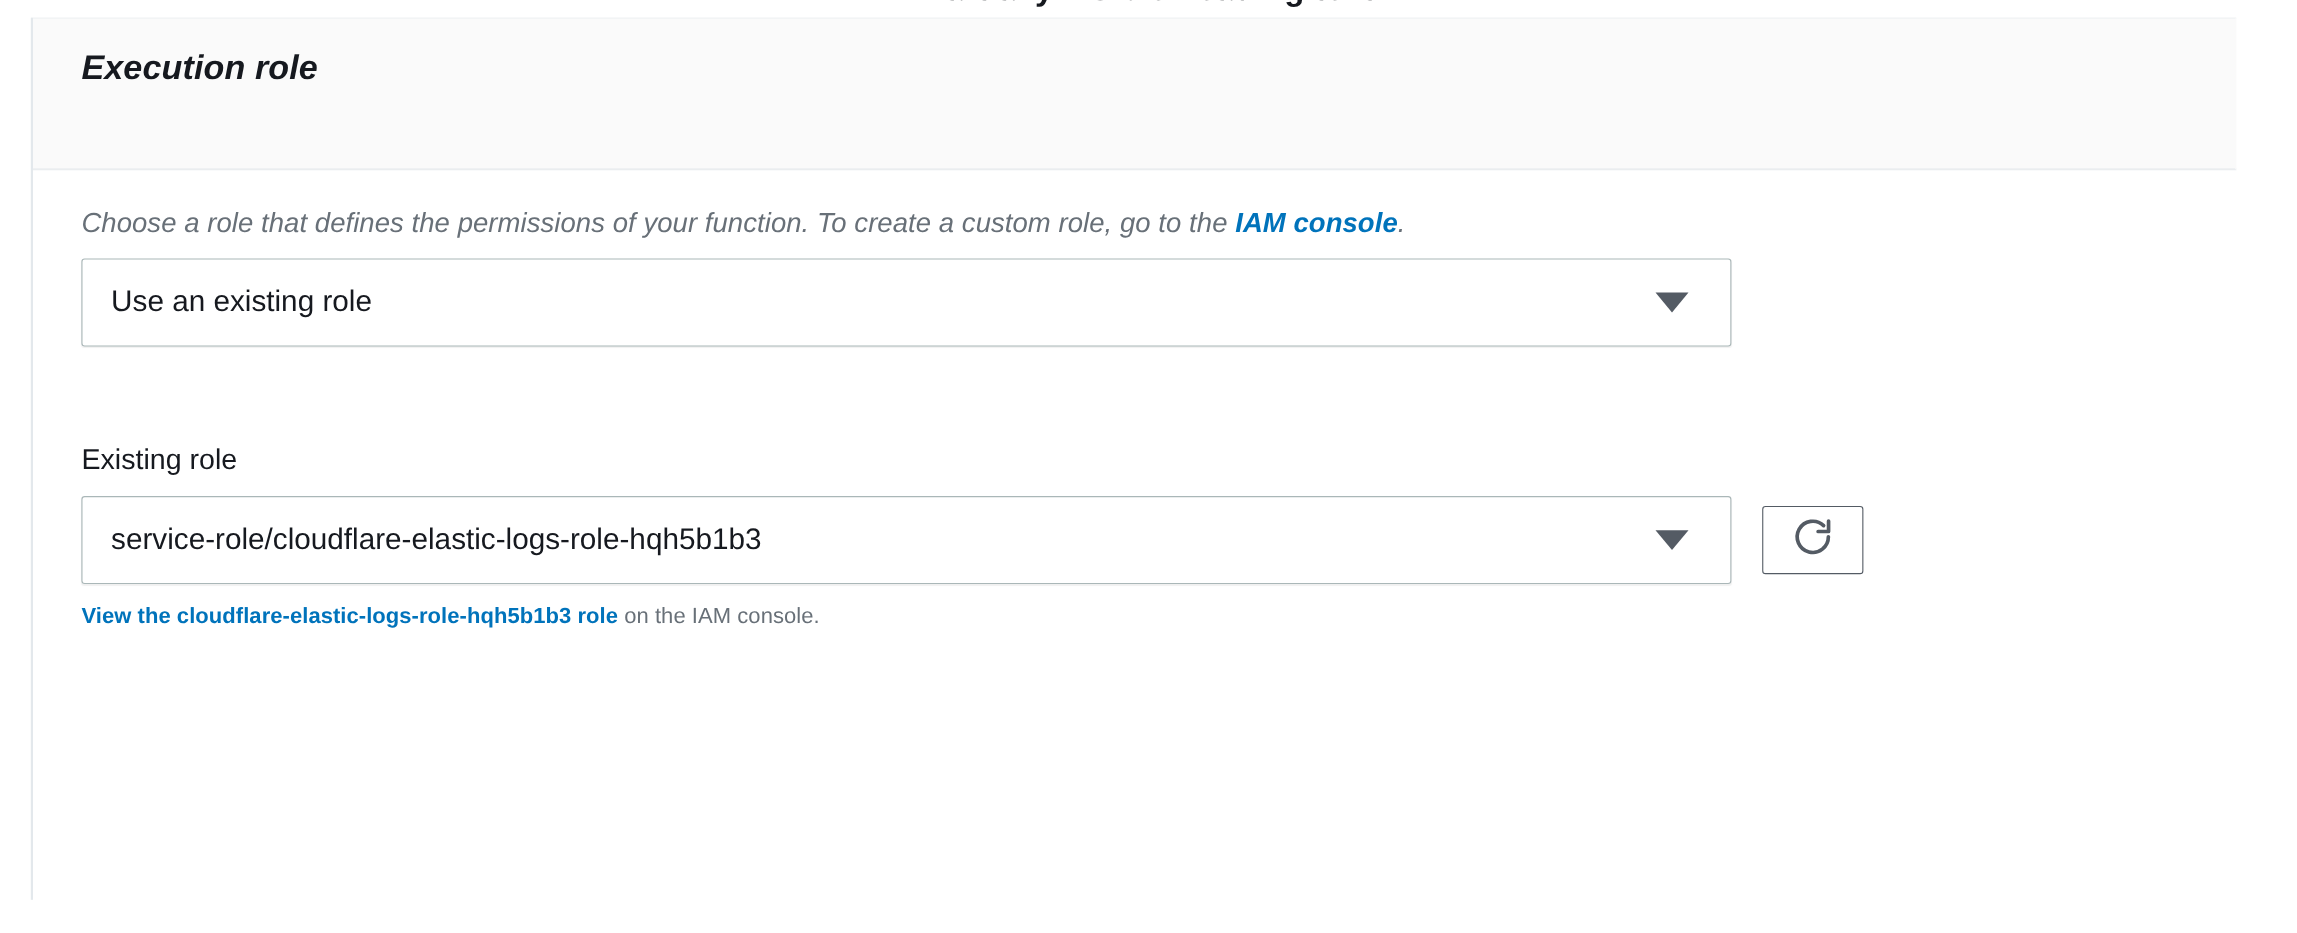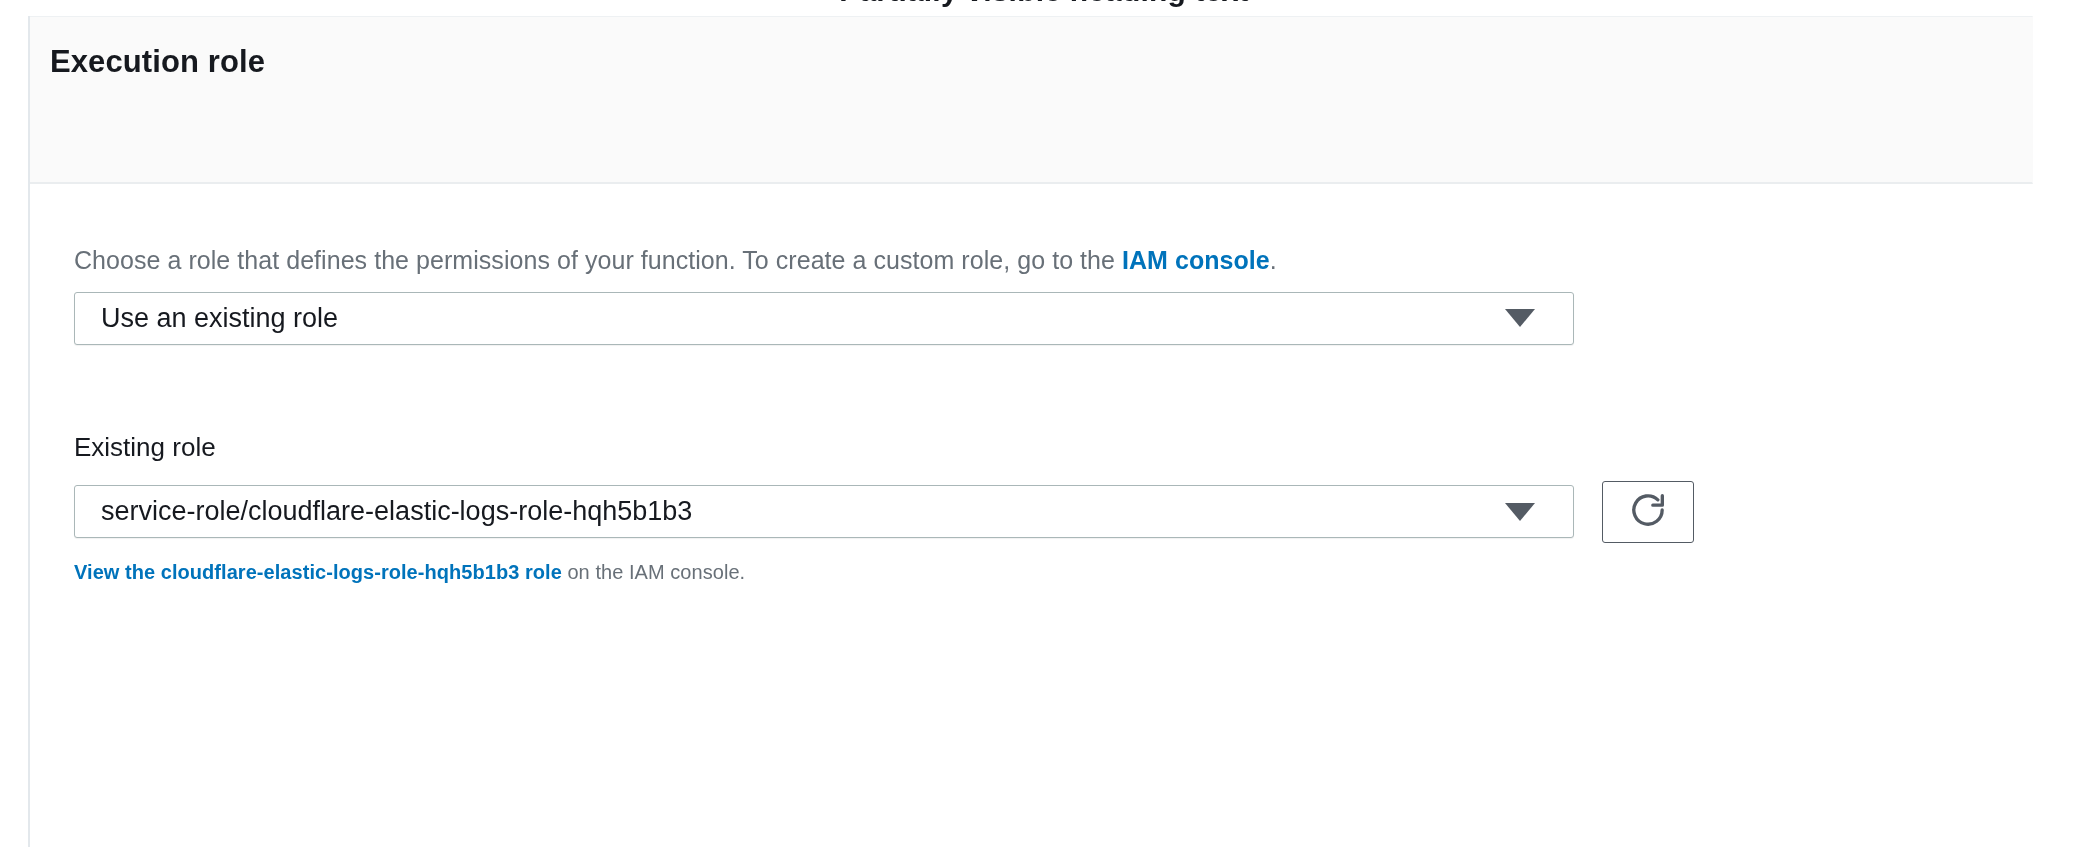--- a/index.html
+++ b/index.html
@@ -40,23 +40,24 @@
     width: 2005px;
     background: #ffffff;
     border-left: 2px solid #e3e8ec;
     box-sizing: border-box;
   }
   .panel-header {
     background: #fafafa;
     border-top: 1px solid #eef1f3;
     border-right: 1px solid #fafafa;
     border-bottom: 2px solid #eaedef;
-    padding: 26px 0 26px 20px;
-    box-sizing: border-box;
-    height: 168px;
+    padding: 26px 0 26px 44px;
+    box-sizing: border-box;
+    height: 139px;
+    font-style: italic;
   }
   .panel-title {
     font-size: 31px;
     font-weight: 700;
     color: #16191f;
     line-height: 1.2;
     letter-spacing: .1px;
     margin: 0;
   }
   .panel-body {
@@ -68,42 +69,42 @@
   }
 
   
   .desc {
     font-size: 25px;
     line-height: 1.35;
     color: #687078;
     margin: 0;
     letter-spacing: .05px;
   }
-  .desc-top { padding-top: 60px; }
+  .desc-top { padding-top: 32px; font-style: italic; }
   a.link {
     color: #0073bb;
     font-weight: 700;
     text-decoration: none;
   }
   .field-label {
     font-size: 26px;
     color: #16191f;
     font-weight: 400;
     margin: 0;
     line-height: 1.3;
   }
 
   
   .select-row {
     display: flex;
     align-items: center;
   }
   .select {
     position: relative;
-    height: 53px;
+    height: 80px;
     background: #ffffff;
     border: 1px solid #aab7b8;
     border-radius: 3px;
     box-sizing: border-box;
     display: flex;
     align-items: center;
     box-shadow: 0 1px 1px rgba(0,0,0,0.06);
   }
   .select-1 { width: 1500px; margin-top: 14px; }
   .select-2 { width: 1500px; }

